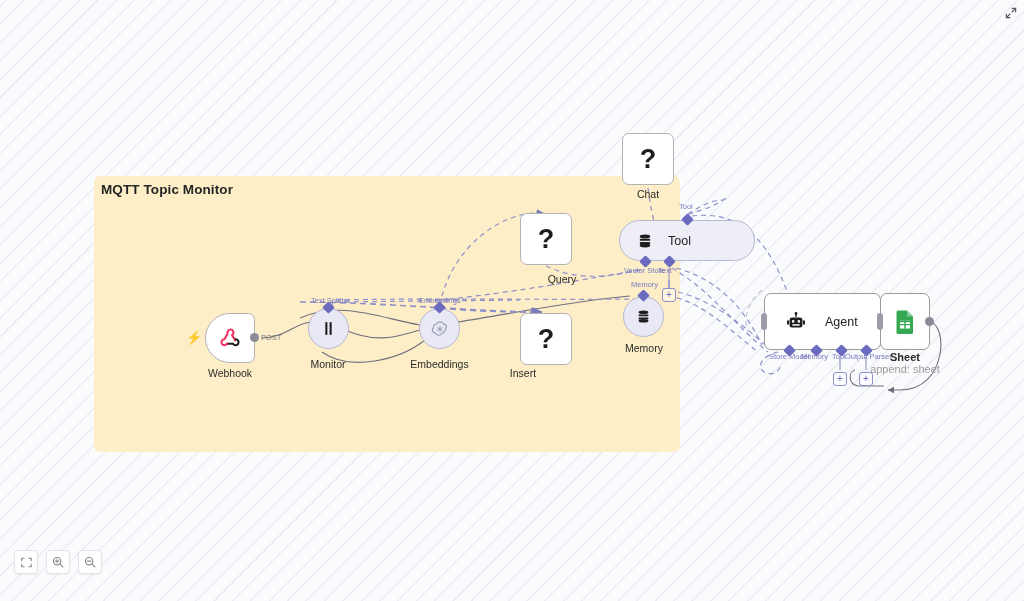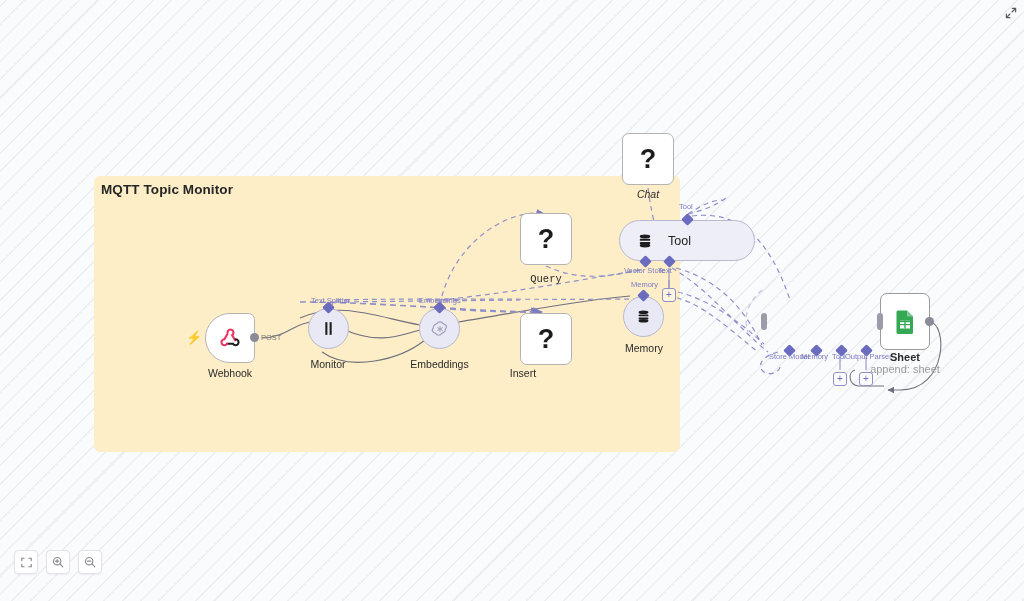--- a/index.html
+++ b/index.html
@@ -315,31 +315,31 @@
       <path d="M12 8.3v7.4M8.6 10.2l6.8 3.7M15.4 10.2l-6.8 3.7" stroke="#9a9ab4" stroke-width="1.1" fill="none"></path>
     </svg>
   </div>
   <div class="port-diamond" style="left:435px; top:303px;"></div>
   <div class="port-label" style="left:419px; top:296px;">Embeddings</div>
   <div class="node-label" style="left:407px; top:358px; width:65px;">Embeddings</div>
 
   <div class="node node-square" style="left:520px; top:213px; width:52px; height:52px;">
     <span class="qmark">?</span>
   </div>
-  <div class="node-label" style="left:520px; top:273px; width:52px;font-family:Liberation Mono, monospace;">Query</div>
+  <div class="node-label" style="left:536px; top:273px; width:52px;">Query</div>
 
   <div class="node node-square" style="left:520px; top:313px; width:52px; height:52px;">
     <span class="qmark">?</span>
   </div>
   <div class="node-label" style="left:497px; top:367px; width:52px;">Insert</div>
 
   <div class="node node-square" style="left:622px; top:133px; width:52px; height:52px;">
     <span class="qmark">?</span>
   </div>
-  <div class="node-label" style="left:622px; top:188px; width:52px;font-style:italic;">Chat</div>
+  <div class="node-label" style="left:622px; top:188px; width:52px;">Chat</div>
 
   <div class="node node-pill" style="left:619px; top:220px; width:136px; height:41px;">
     <svg width="18" height="18" viewBox="0 0 24 24">
       <ellipse cx="12" cy="6" rx="7" ry="2.6" fill="#1d1d1d"></ellipse>
       <rect x="5" y="9" width="14" height="2.8" rx="1.3" fill="#1d1d1d"></rect>
       <rect x="5" y="13.4" width="14" height="2.8" rx="1.3" fill="#1d1d1d"></rect>
       <ellipse cx="12" cy="18" rx="7" ry="2.6" fill="#1d1d1d"></ellipse>
     </svg>
     <span class="inline-title">Tool</span>
   </div>
@@ -356,20 +356,33 @@
       <rect x="5" y="9" width="14" height="2.8" rx="1.3" fill="#1d1d1d"></rect>
       <rect x="5" y="13.4" width="14" height="2.8" rx="1.3" fill="#1d1d1d"></rect>
       <ellipse cx="12" cy="18" rx="7" ry="2.6" fill="#1d1d1d"></ellipse>
     </svg>
   </div>
   <div class="port-diamond" style="left:639px; top:291px;"></div>
   <div class="port-label" style="left:631px; top:280px;">Memory</div>
   <div class="node-label" style="left:615px; top:342px; width:58px;">Memory</div>
   <div class="plus-btn on-yellow" style="left:662px; top:288px;">+</div>
 
+  <div class="node node-wide" style="left:764px; top:293px; width:117px; height:57px;">
+    <svg width="22" height="22" viewBox="0 0 24 24">
+      <rect x="5" y="7" width="14" height="11" rx="2.5" fill="#1d1d1d"></rect>
+      <rect x="2.2" y="10" width="2.2" height="5" rx="1.1" fill="#1d1d1d"></rect>
+      <rect x="19.6" y="10" width="2.2" height="5" rx="1.1" fill="#1d1d1d"></rect>
+      <rect x="11.2" y="3" width="1.6" height="3.4" fill="#1d1d1d"></rect>
+      <circle cx="12" cy="2.6" r="1.5" fill="#1d1d1d"></circle>
+      <rect x="7.6" y="10" width="2.6" height="2.6" fill="#ffffff"></rect>
+      <rect x="13.8" y="10" width="2.6" height="2.6" fill="#ffffff"></rect>
+      <rect x="8" y="14.4" width="8" height="1.6" fill="#ffffff"></rect>
+    </svg>
+    <span class="inline-title">Agent</span>
+  </div>
   <div class="port-bar" style="left:761px; top:313px;"></div>
 
   <div class="port-diamond" style="left:785px; top:346px;"></div>
   <div class="port-label" style="left:769px; top:352px;">Store Model</div>
   <div class="port-diamond" style="left:812px; top:346px;"></div>
   <div class="port-label" style="left:801px; top:352px;">Memory</div>
   <div class="port-diamond" style="left:837px; top:346px;"></div>
   <div class="port-label" style="left:832px; top:352px;">Tool</div>
   <div class="port-diamond" style="left:862px; top:346px;"></div>
   <div class="port-label" style="left:845px; top:352px;">Output Parser</div>

